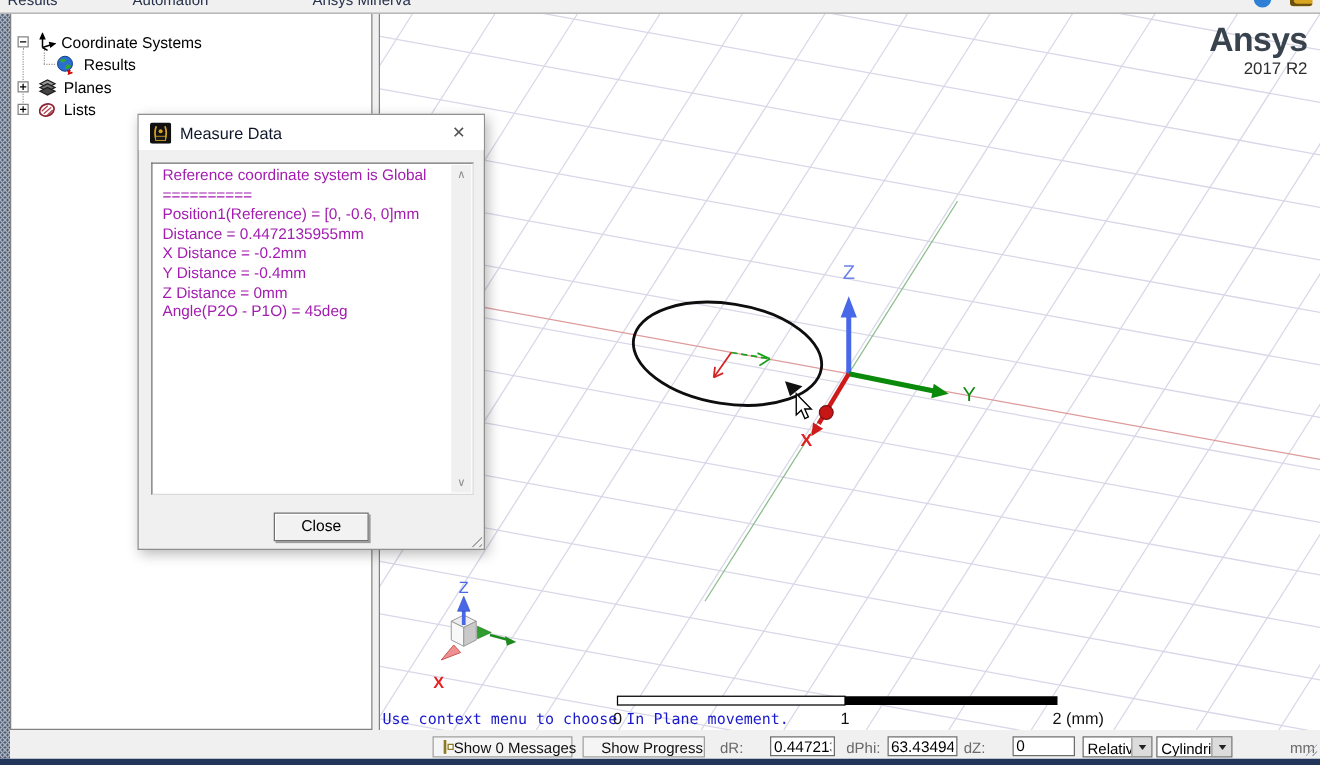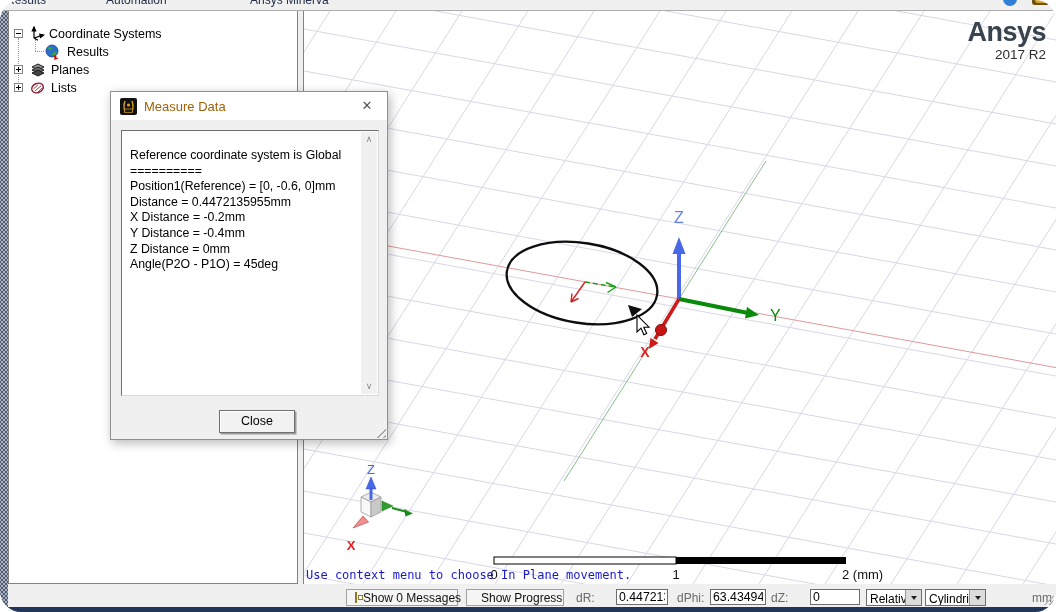--- a/index.html
+++ b/index.html
@@ -1,17 +1,17 @@
 <!DOCTYPE html>
 <html><head>
 <meta charset="utf-8">
 <style>
   html,body{margin:0;padding:0;}
   #app{position:relative;width:1056px;height:612px;background:#f0f0f0;overflow:hidden;
-       font-family:"Liberation Sans",sans-serif;border-radius:21px;-webkit-font-smoothing:antialiased;}
+       font-family:"Liberation Sans",sans-serif;-webkit-font-smoothing:antialiased;}
 
   
   #menubar{position:absolute;left:0;top:0;width:1056px;height:10px;background:#f0f0f0;
            border-bottom:1px solid #adadad;overflow:hidden;z-index:5;}
   .menu-item{position:absolute;top:-7px;font-size:12px;color:#25304a;white-space:nowrap;}
   .top-ico{position:absolute;z-index:6;}
 
   
   #dock{position:absolute;left:0;top:10px;width:8px;height:597px;background-color:#a9b1bd;
         background-image:radial-gradient(#4d5c74 1px, transparent 1.1px),
@@ -39,28 +39,28 @@
         color:#1a1acd;white-space:pre;}
   .hint.u{text-decoration:underline;}
   #brand{position:absolute;right:10px;top:8px;text-align:right;line-height:1;}
   #brand .nm{font-size:27px;font-weight:bold;color:#39434d;letter-spacing:-0.5px;}
   #brand .rel{font-size:13.5px;color:#2e2e2e;margin-top:2px;}
 
   
   #dialog{position:absolute;left:110px;top:91px;width:278px;height:349px;background:#f0f0f0;
           border:1px solid #8f8f8f;box-sizing:border-box;box-shadow:2px 3px 10px rgba(0,0,0,.28);z-index:50;}
   #dlg-titlebar{position:absolute;left:0;top:0;right:0;height:28px;background:#ffffff;}
-  #dlg-title{position:absolute;left:33px;top:7px;font-size:13px;color:#a16207;}
+  #dlg-title{position:absolute;left:33px;top:7px;font-size:13px;color:#0f172a;}
   #dlg-icon{position:absolute;left:9px;top:6px;}
   #dlg-close{position:absolute;right:0;top:0;width:40px;height:28px;text-align:center;
              line-height:28px;font-size:13px;color:#555;}
   #dlg-text{position:absolute;left:10px;top:38px;width:258px;height:266px;background:#fff;box-sizing:border-box;
             border:1px solid;border-color:#6e6e6e #d9d9d9 #d9d9d9 #6e6e6e;}
-  #dlg-lines{position:absolute;left:1px;top:1px;right:18px;bottom:1px;padding:16px 7px;
-             font-size:12.3px;line-height:15.6px;color:#000000;overflow:hidden;white-space:nowrap;}
+  #dlg-lines{position:absolute;left:1px;top:1px;right:18px;bottom:1px;padding:1px 7px;
+             font-size:12.3px;line-height:15.6px;color:#a21caf;overflow:hidden;white-space:nowrap;}
   #dlg-scroll{position:absolute;top:1px;right:1px;bottom:1px;width:16px;background:#f0f0f0;}
   .scroll-arrow{position:absolute;left:0;width:16px;height:15px;text-align:center;color:#8a8a8a;
                 font-size:9px;line-height:15px;}
   #dlg-closebtn{position:absolute;left:108px;top:318px;width:76px;height:23px;background:#f2f2f2;
                 border:1px solid #707070;box-sizing:border-box;font-size:12.5px;color:#000;
                 text-align:center;line-height:21px;
                 box-shadow:1.5px 1.5px 0 #9b9b9b, inset 1px 1px 0 #ffffff;}
   .grip{position:absolute;right:1px;bottom:1px;width:13px;height:13px;
         background:repeating-linear-gradient(135deg,transparent 0 3px,#a5a5a5 3px 4.3px);
         clip-path:polygon(100% 0,100% 100%,0 100%);}

